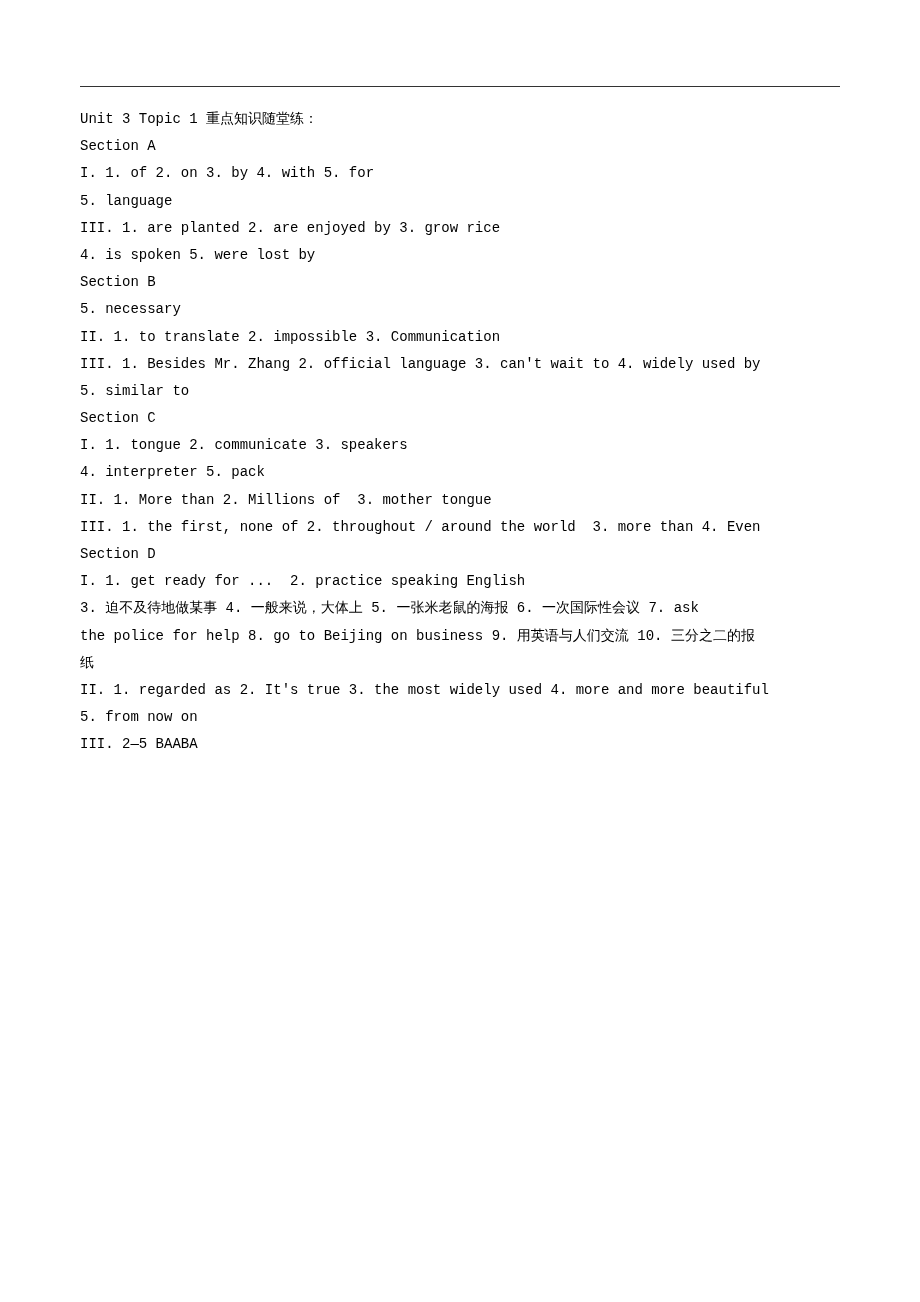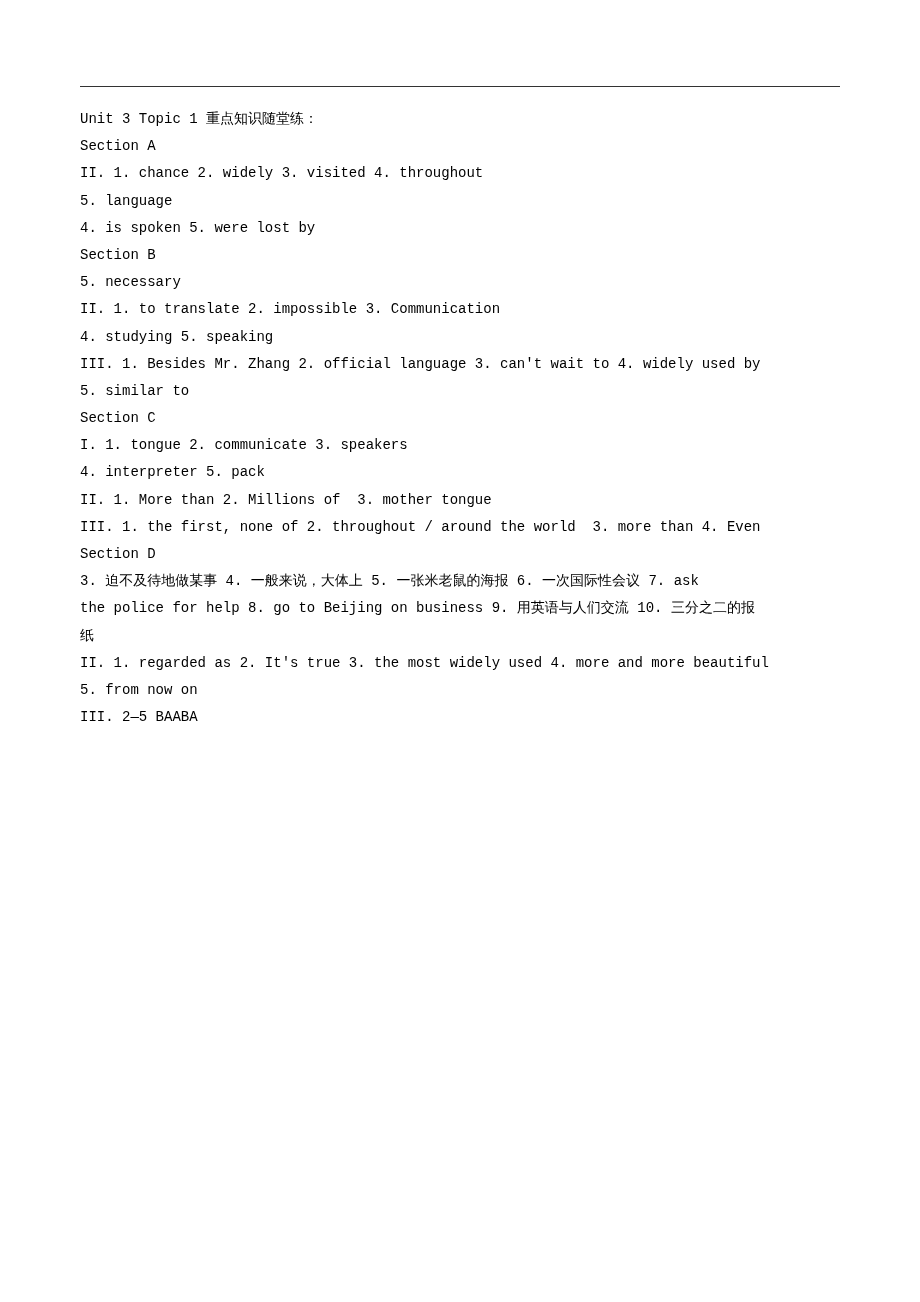--- a/index.html
+++ b/index.html
@@ -70,35 +70,36 @@
   </style>
 </head>
 <body>
 
 <div class="page-container">
   <div class="top-divider"></div>
 
   <div class="content-area" id="content-area">
   <span class="content-line">Unit 3 Topic 1 重点知识随堂练：</span>
       <span class="content-line">Section A</span>
-      <span class="content-line">II. 1. chance 2. widely 3. visited 4. throughout</span>
+      <span class="content-line">I. 1. of 2. on 3. by 4. with 5. for</span>
       <span class="content-line">5. language</span>
+      <span class="content-line">III. 1. are planted 2. are enjoyed by 3. grow rice</span>
       <span class="content-line">4. is spoken 5. were lost by</span>
       <span class="content-line">Section B</span>
       <span class="content-line">5. necessary</span>
       <span class="content-line">II. 1. to translate 2. impossible 3. Communication</span>
-      <span class="content-line">4. studying 5. speaking</span>
       <span class="content-line">III. 1. Besides Mr. Zhang 2. official language 3. can't wait to 4. widely used by</span>
       <span class="content-line">5. similar to</span>
       <span class="content-line">Section C</span>
       <span class="content-line">I. 1. tongue 2. communicate 3. speakers</span>
       <span class="content-line">4. interpreter 5. pack</span>
       <span class="content-line">II. 1. More than 2. Millions of  3. mother tongue</span>
       <span class="content-line">III. 1. the first, none of 2. throughout / around the world  3. more than 4. Even</span>
       <span class="content-line">Section D</span>
+      <span class="content-line">I. 1. get ready for ...  2. practice speaking English</span>
       <span class="content-line">3. 迫不及待地做某事 4. 一般来说，大体上 5. 一张米老鼠的海报 6. 一次国际性会议 7. ask</span>
       <span class="content-line">the police for help 8. go to Beijing on business 9. 用英语与人们交流 10. 三分之二的报</span>
       <span class="content-line">纸</span>
       <span class="content-line">II. 1. regarded as 2. It's true 3. the most widely used 4. more and more beautiful</span>
       <span class="content-line">5. from now on</span>
       <span class="content-line">III. 2—5 BAABA</span>
     </div>
 
   <div class="footer">
     <span class="footer-text">用心  爱心  专心</span>

